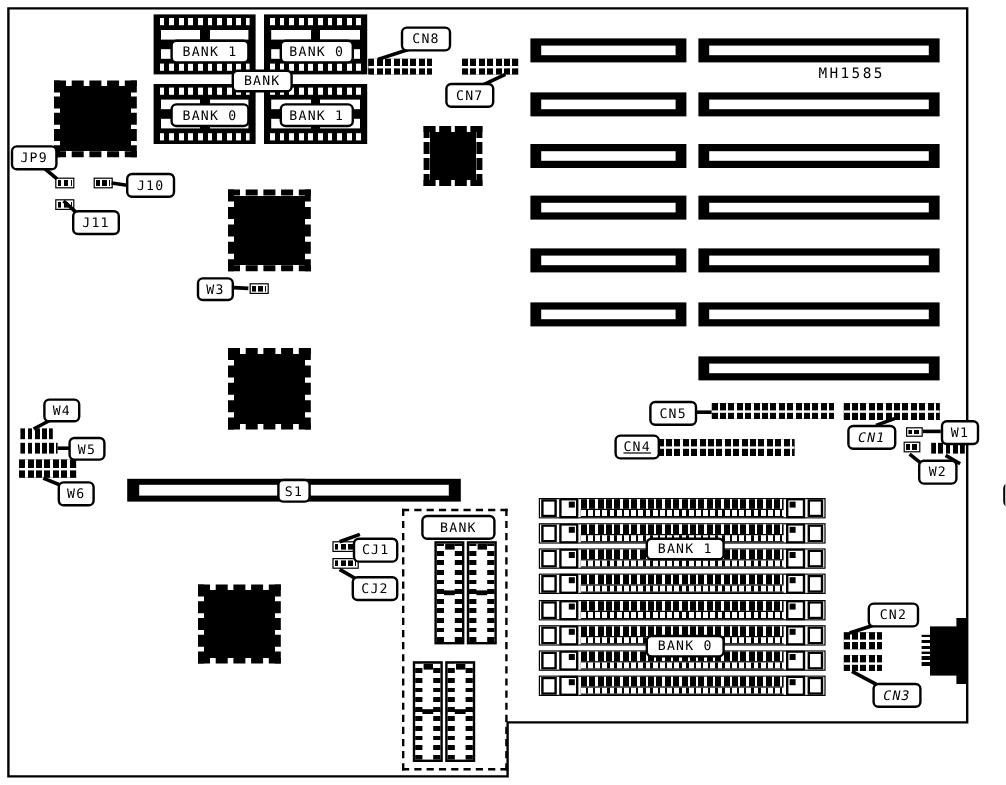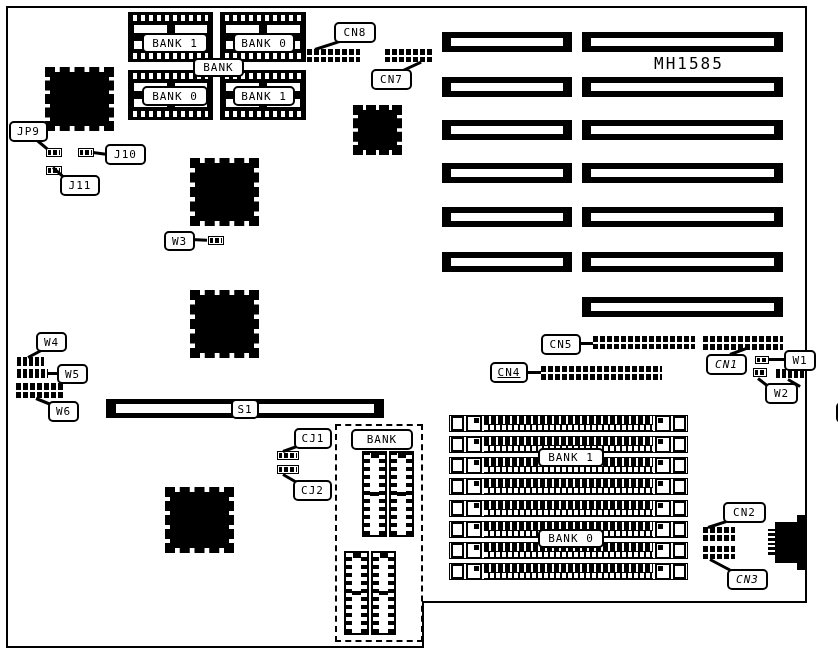--- a/index.html
+++ b/index.html
@@ -7,21 +7,21 @@
          font-family:"DejaVu Sans Mono","Liberation Mono",monospace;color:#000;}
   svg.outline{position:absolute;left:0;top:0;z-index:0;}
 
   
   .lbl{position:absolute;display:flex;align-items:center;justify-content:center;
        background:#fff;border:2px solid #000;border-radius:5px;
        font-size:11px;letter-spacing:1px;line-height:1;z-index:6;white-space:nowrap;}
   .tail{position:absolute;height:3px;background:#000;transform-origin:0 50%;z-index:5;}
 
   
-  .txt{position:absolute;font-size:16px;letter-spacing:2px;z-index:3;}
+  .txt{position:absolute;font-size:12px;letter-spacing:2px;z-index:3;margin-left:28px;}
 
   
   .chip{position:absolute;box-sizing:border-box;background:#000;background-clip:padding-box;
         border:5px dashed #000;z-index:2;}
 
   
   .slot{position:absolute;background:#000;z-index:1;}
   .slot>div{position:absolute;left:9px;right:9px;top:6px;bottom:6px;background:#fff;}
   .slot.s1>div{left:10px;right:10px;top:5px;bottom:5px;}
 
@@ -182,31 +182,31 @@
   <div class="lbl" style="left:541px;top:334px;width:36px;height:17px;">CN5</div>
   <div class="tail" style="left:577px;top:342px;width:16px;"></div>
   <div class="ph2" style="left:593px;top:336px;width:102px;height:13px;"></div>
   <div class="ph2" style="left:703px;top:336px;width:80px;height:14px;"></div>
   <div class="lbl" style="left:706px;top:354px;width:37px;height:17px;font-style:italic;">CN1</div>
   <div class="tail" style="left:730px;top:353px;width:17px;transform:rotate(-20deg);"></div>
   <div class="jmp" style="left:755px;top:356px;width:14px;height:8px;"></div>
   <div class="lbl" style="left:784px;top:350px;width:28px;height:17px;">W1</div>
   <div class="tail" style="left:769px;top:358px;width:15px;"></div>
 
-  <div class="lbl" style="left:490px;top:362px;width:34px;height:17px;text-decoration:underline;">CN4</div>
+  <div class="lbl" style="left:512px;top:362px;width:34px;height:17px;text-decoration:underline;">CN4</div>
   <div class="tail" style="left:524px;top:371px;width:17px;"></div>
   <div class="ph2" style="left:541px;top:366px;width:121px;height:14px;"></div>
   <div class="jmp" style="left:753px;top:368px;width:14px;height:9px;"></div>
   <div class="ph1" style="left:776px;top:369px;width:28px;height:9px;"></div>
   <div class="lbl" style="left:765px;top:383px;width:29px;height:17px;">W2</div>
   <div class="tail" style="left:758px;top:377px;width:13px;transform:rotate(38deg);"></div>
   <div class="lbl" style="left:796px;top:402px;width:35px;height:17px;margin-left:40px;">CN6</div>
   <div class="tail" style="left:788px;top:378px;width:14px;transform:rotate(30deg);"></div>
 
-  <div class="lbl" style="left:294px;top:428px;width:34px;height:17px;">CJ1</div>
+  <div class="lbl" style="left:294px;top:448px;width:34px;height:17px;">CJ1</div>
   <div class="tail" style="left:283px;top:450px;width:18px;transform:rotate(-20deg);"></div>
   <div class="jmp" style="left:277px;top:451px;width:22px;height:9px;"></div>
   <div class="jmp" style="left:277px;top:465px;width:22px;height:9px;"></div>
   <div class="lbl" style="left:293px;top:480px;width:35px;height:17px;">CJ2</div>
   <div class="tail" style="left:283px;top:473px;width:16px;transform:rotate(30deg);"></div>
 
   <div class="cache-box" style="left:335px;top:424px;width:84px;height:214px;"></div>
   <div class="lbl" style="left:351px;top:429px;width:58px;height:17px;">BANK</div>
   <div class="dip" style="left:362px;top:451px;width:25px;height:86px;"></div>
   <div class="dip" style="left:389px;top:451px;width:25px;height:86px;"></div>

